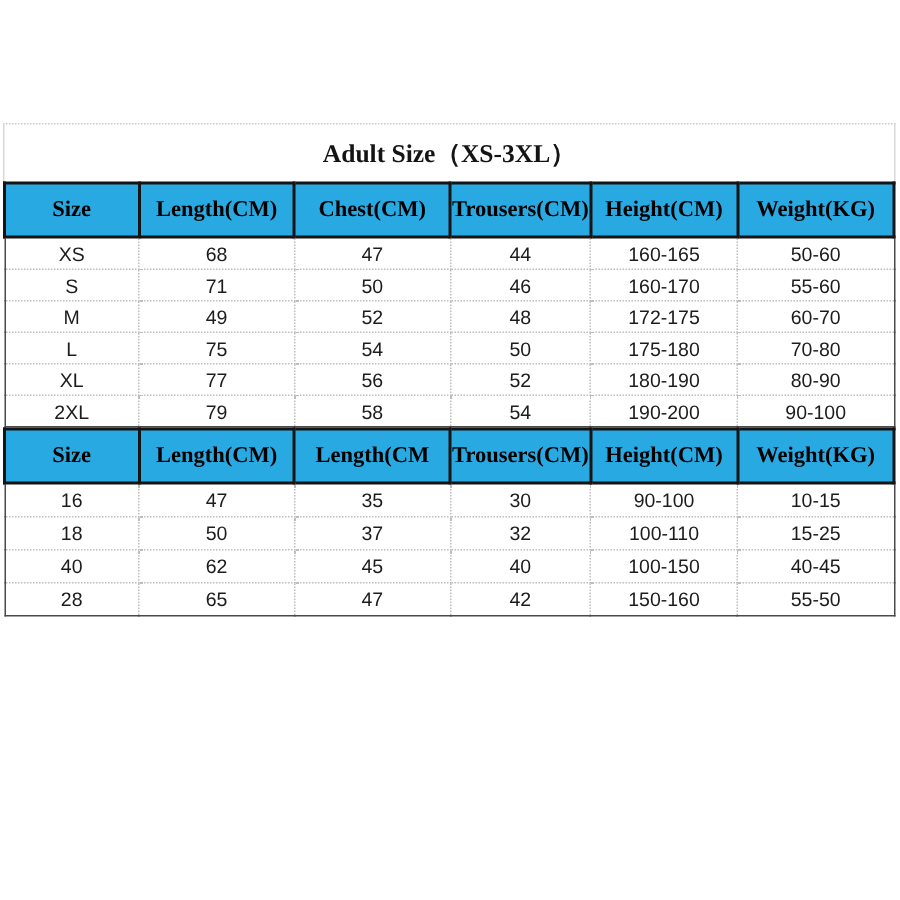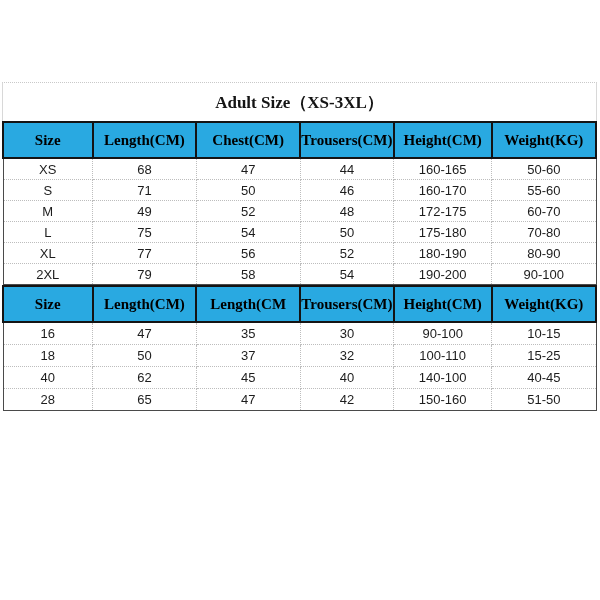--- a/index.html
+++ b/index.html
@@ -182,28 +182,28 @@
             <td>37</td>
             <td>32</td>
             <td>100-110</td>
             <td>15-25</td>
           </tr>
           <tr>
             <td>40</td>
             <td>62</td>
             <td>45</td>
             <td>40</td>
-            <td>140-100</td>
+            <td>100-150</td>
             <td>40-45</td>
           </tr>
           <tr>
             <td>28</td>
             <td>65</td>
             <td>47</td>
             <td>42</td>
             <td>150-160</td>
-            <td>51-50</td>
+            <td>55-50</td>
           </tr>
         </tbody>
     </table>
 
   </div>
 </div>
 
 </body></html>

